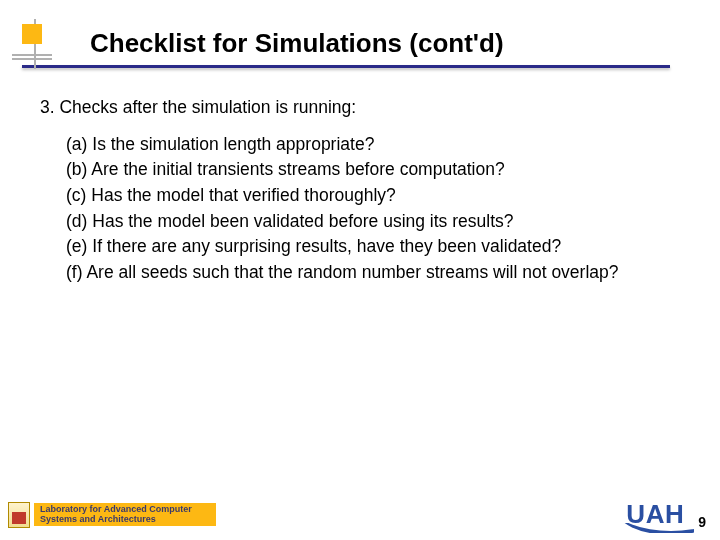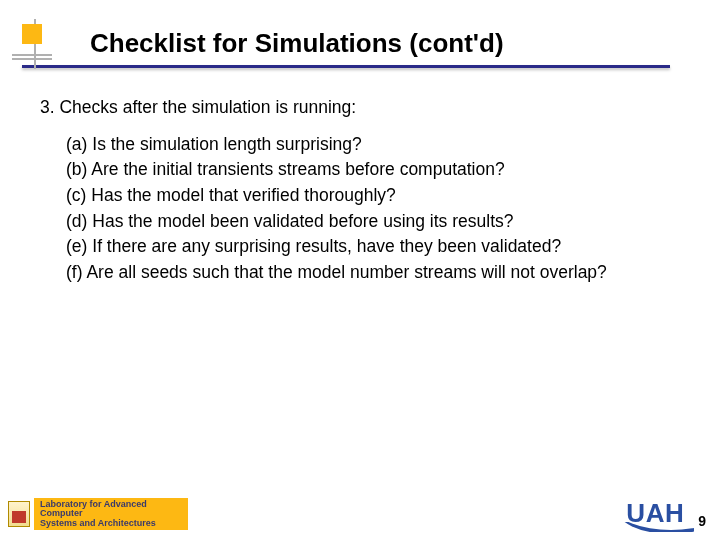--- a/index.html
+++ b/index.html
@@ -110,21 +110,21 @@
     height: 12px;
     background: #c03a2b;
   }
   .lab-text {
     background: #fdb813;
     color: #3b3a6a;
     font-size: 9px;
     font-weight: bold;
     padding: 2px 6px;
     line-height: 1.05;
-    width: 154px;
+    width: 182px;
   }
   .footer-right {
     display: flex;
     align-items: flex-end;
     gap: 14px;
   }
   .uah {
     font-size: 26px;
     font-weight: 900;
     color: #2a4fa2;
@@ -170,41 +170,41 @@
 </div>
 
 <div class="content">
   <div class="section-heading">
     <span>3.</span>
     <span>Checks after the simulation is running:</span>
   </div>
   <div class="subitems">
     <div class="subitem">
       <span>(a)</span>
-      <span>Is the simulation length surprising?</span>
+      <span>Is the simulation length appropriate?</span>
     </div>
     <div class="subitem">
       <span>(b)</span>
       <span>Are the initial transients streams before computation?</span>
     </div>
     <div class="subitem">
       <span>(c)</span>
       <span>Has the model that verified thoroughly?</span>
     </div>
     <div class="subitem">
       <span>(d)</span>
       <span>Has the model been validated before using its results?</span>
     </div>
     <div class="subitem">
       <span>(e)</span>
       <span>If there are any surprising results, have they been validated?</span>
     </div>
     <div class="subitem">
       <span>(f)</span>
-      <span>Are all seeds such that the model number streams will not overlap?</span>
+      <span>Are all seeds such that the random number streams will not overlap?</span>
     </div>
   </div>
 </div>
 
 <div class="footer">
   <div class="footer-left">
     <div class="lab-icon"></div>
     <div class="lab-text">
       <div>Laboratory for Advanced Computer</div>
       <div>Systems and Architectures</div>

